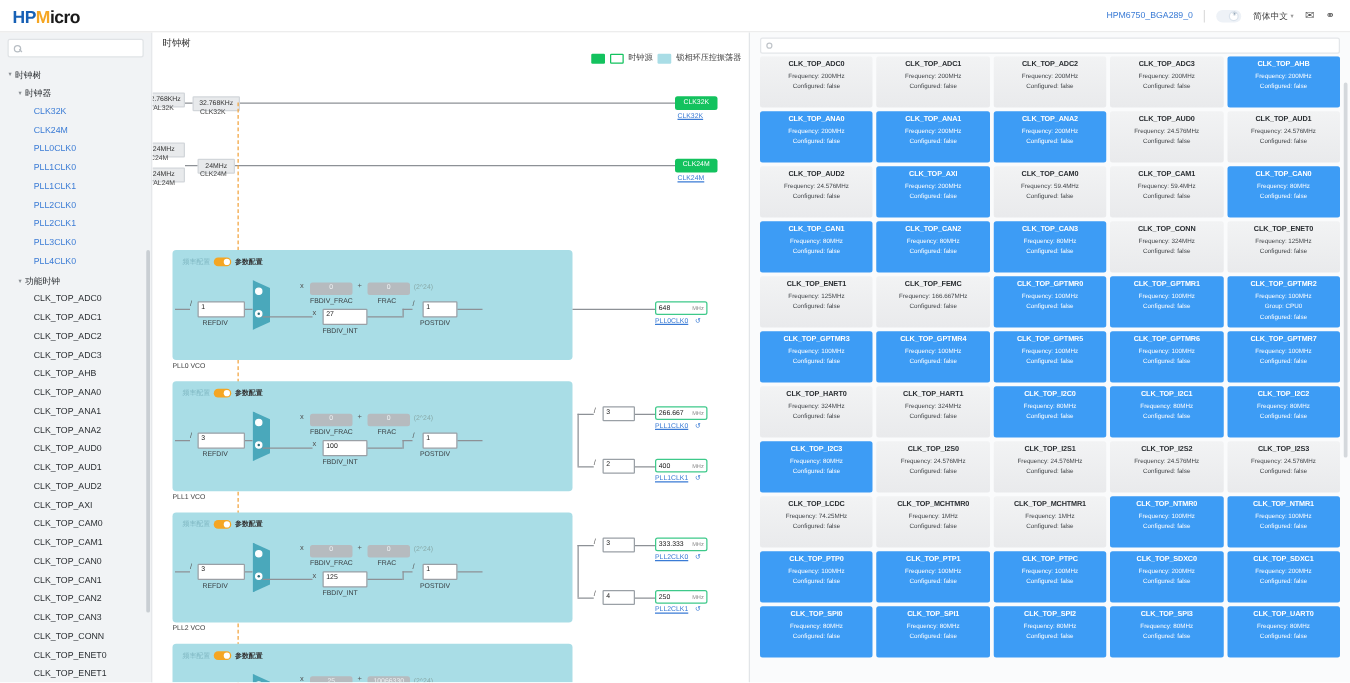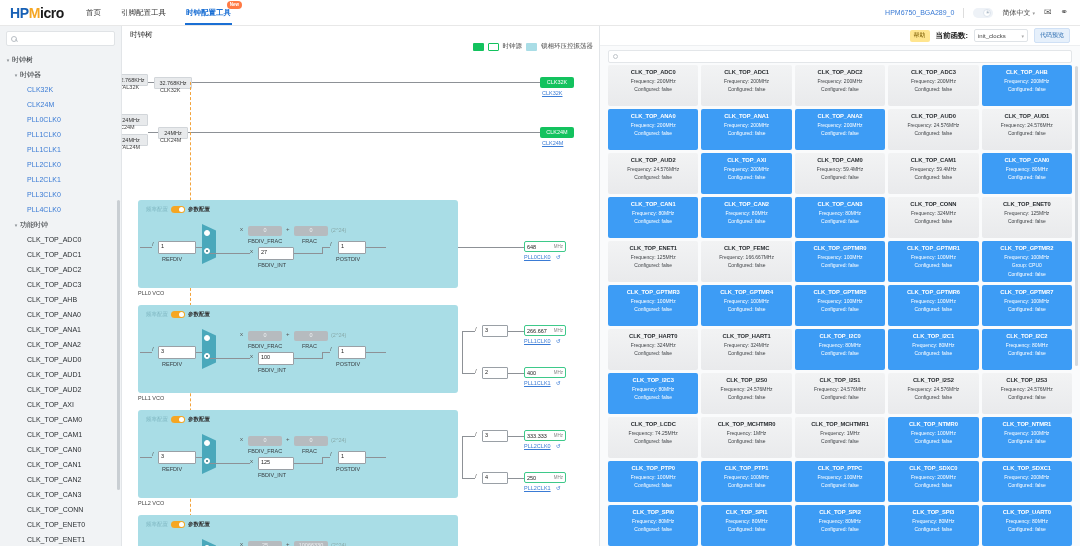--- a/index.html
+++ b/index.html
@@ -204,32 +204,20 @@
 </style>
 </head>
 <body>
 
 <div id="header">
   <div id="logo">
     <span class="logo-h">HP</span>
       <span class="logo-m">M</span>
       <span class="logo-rest">icro</span>
   </div>
-  <div id="main-nav">
-      <div class="nav-item">
-        <span>首页</span>
-      </div>
-      <div class="nav-item">
-        <span>引脚配置工具</span>
-      </div>
-      <div class="nav-item active">
-        <span>时钟配置工具</span>
-        <span class="new-badge">New</span>
-      </div>
-    </div>
   <div id="header-right">
     <span id="chip-name">HPM6750_BGA289_0</span>
     <span class="hdr-div"></span>
     <span class="toggle-sw">
         <i class="knob"></i>
       </span>
     <span id="lang">
       <span>简体中文</span>
       <span class="caret">▾</span>
     </span>
@@ -552,29 +540,20 @@
           <div class="mulx" style="left:102px;top:26px;">x</div>
           <div class="graybox" style="left:110px;top:26px;width:34px;height:10px;">25</div>
           <div class="mulx" style="left:148px;top:26px;">+</div>
           <div class="graybox" style="left:156px;top:26px;width:34px;height:10px;">10066330</div>
           <div class="blbl" style="left:193px;top:27px;color:#8aa;">(2^24)</div>
         </div>
       </div>
   </div>
 
   <div id="right">
-    <div id="right-top">
-      <span id="help-badge">帮助</span>
-      <span id="func-label">当前函数:</span>
-      <span id="func-select">
-        <span>init_clocks</span>
-        <span class="caret2">▾</span>
-      </span>
-      <span id="code-btn">代码预览</span>
-    </div>
     <div id="right-search-wrap">
       <div id="right-search">
         <span class="mag"></span>
         <input placeholder="" style="">
       </div>
     </div>
     <div id="cards">
         <div class="card">
           <div class="cname">CLK_TOP_ADC0</div>
           <div class="cline">Frequency: 200MHz</div>

